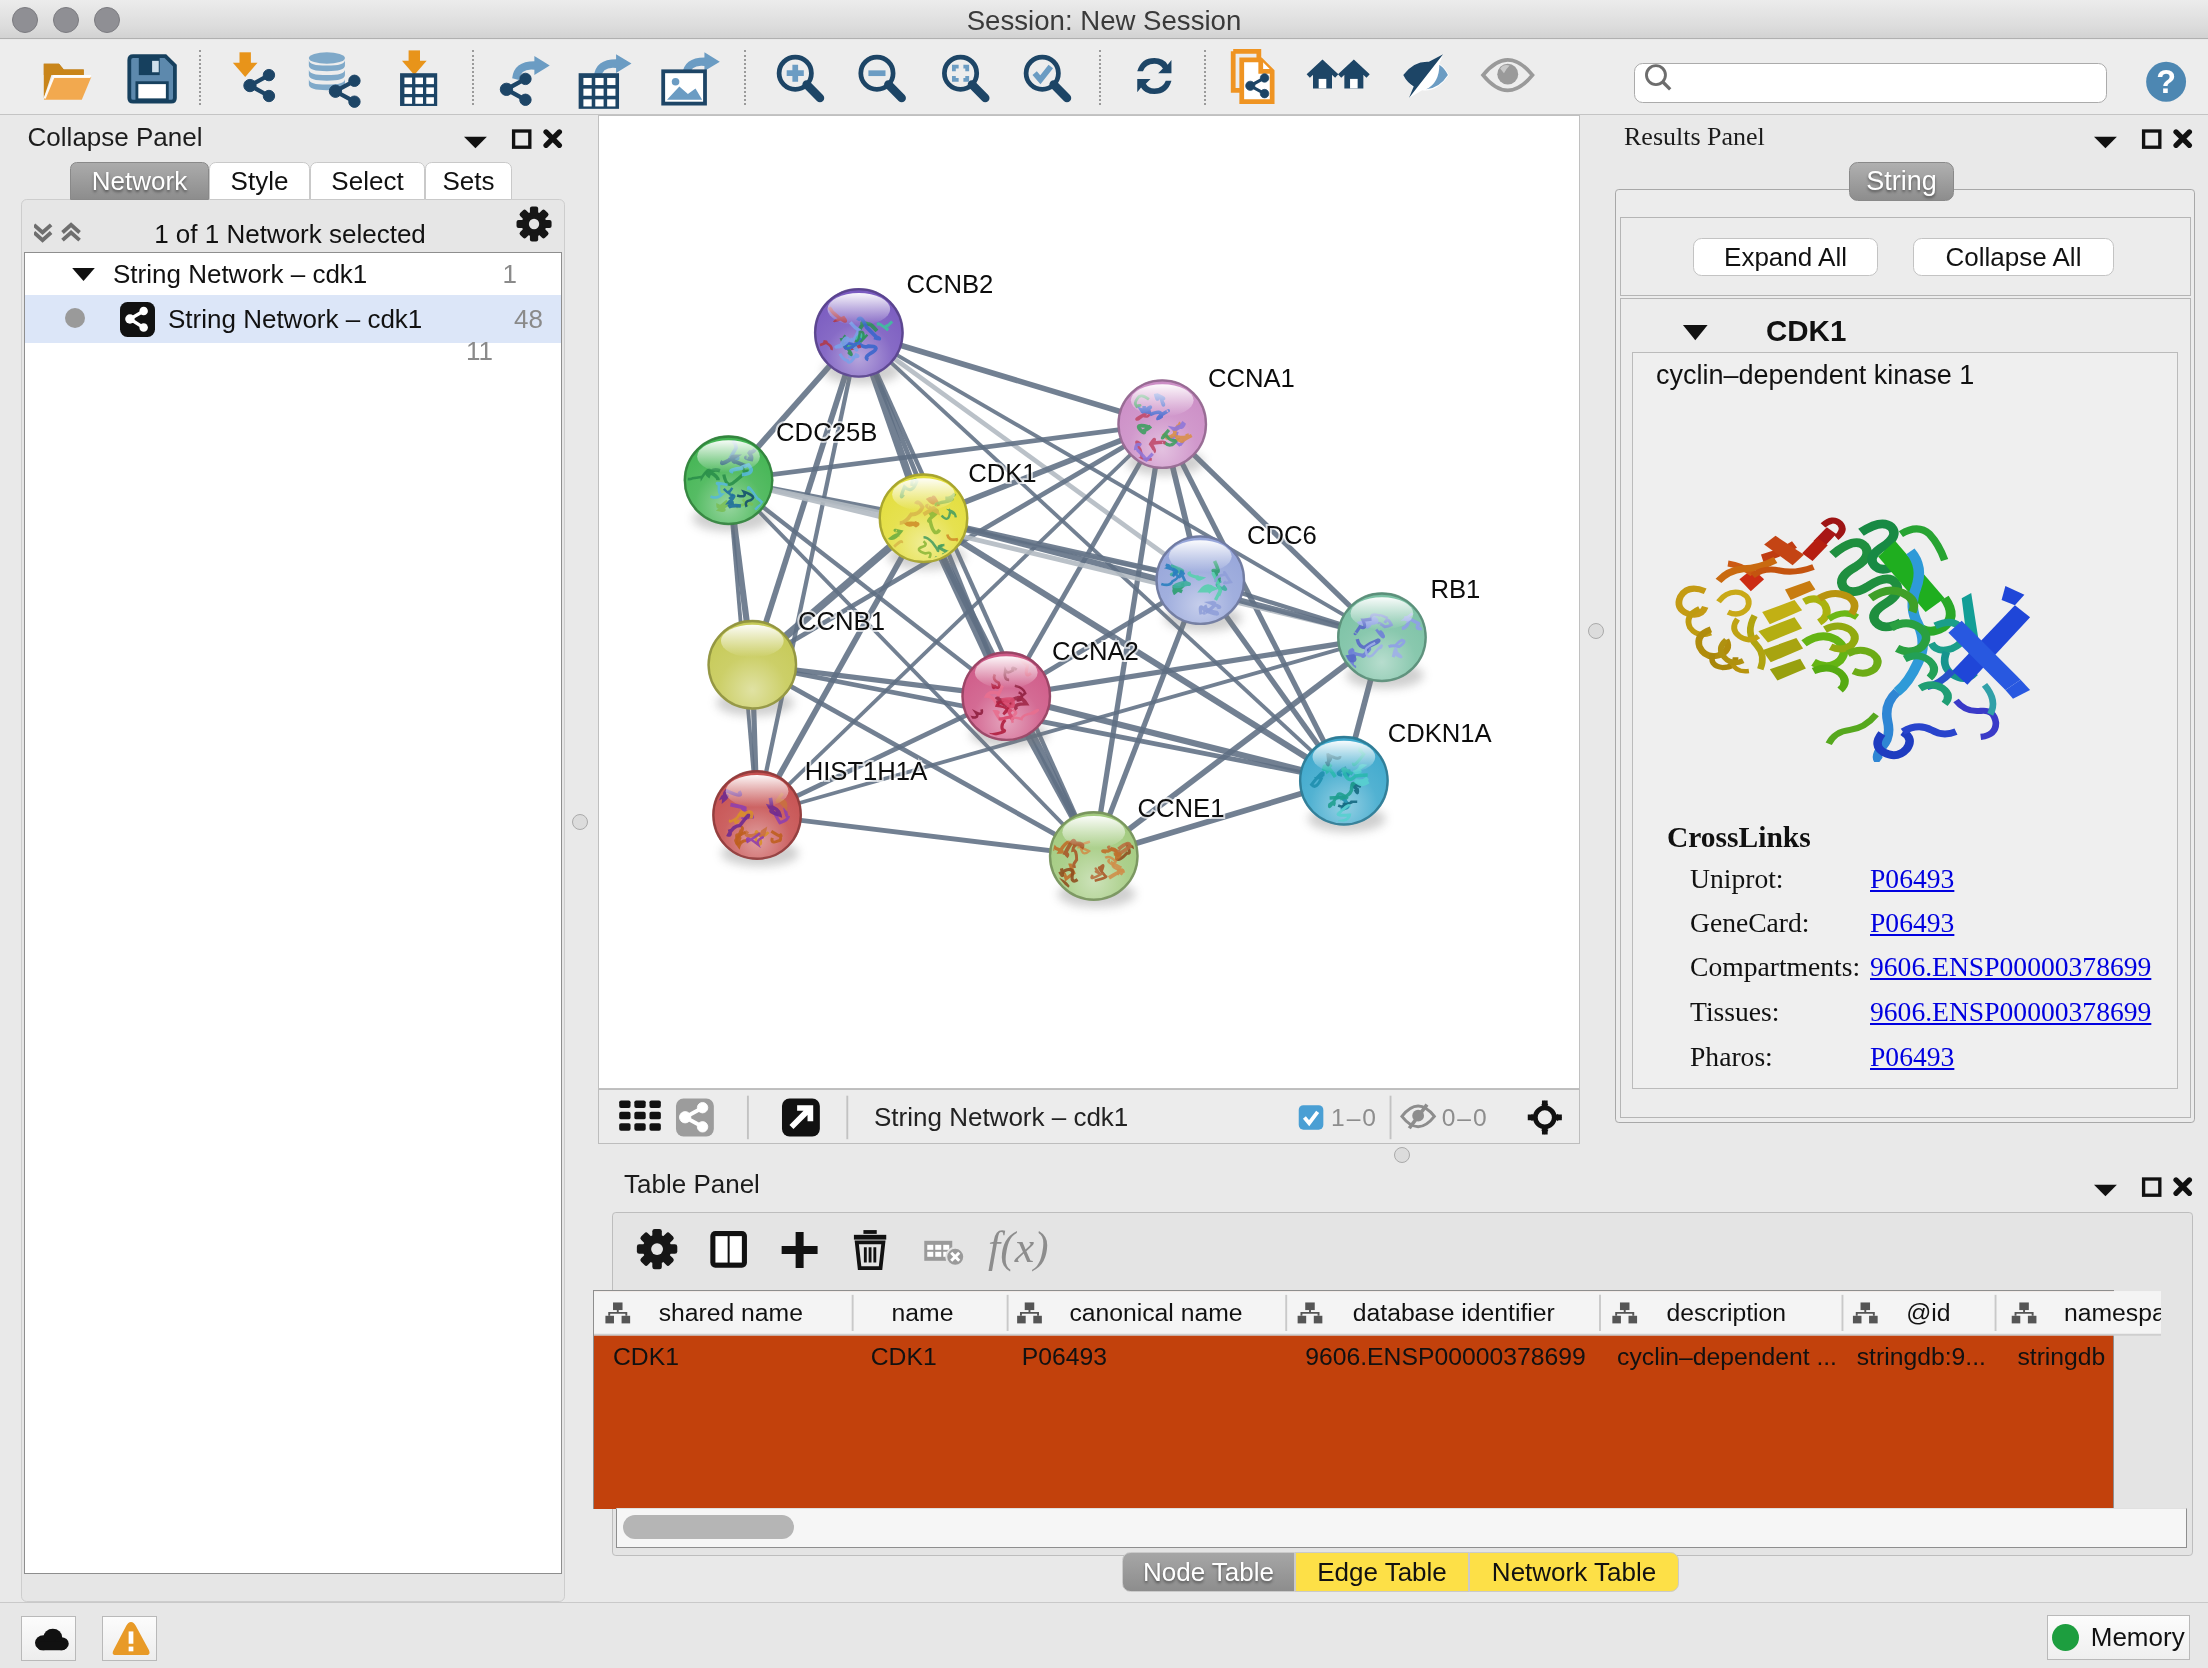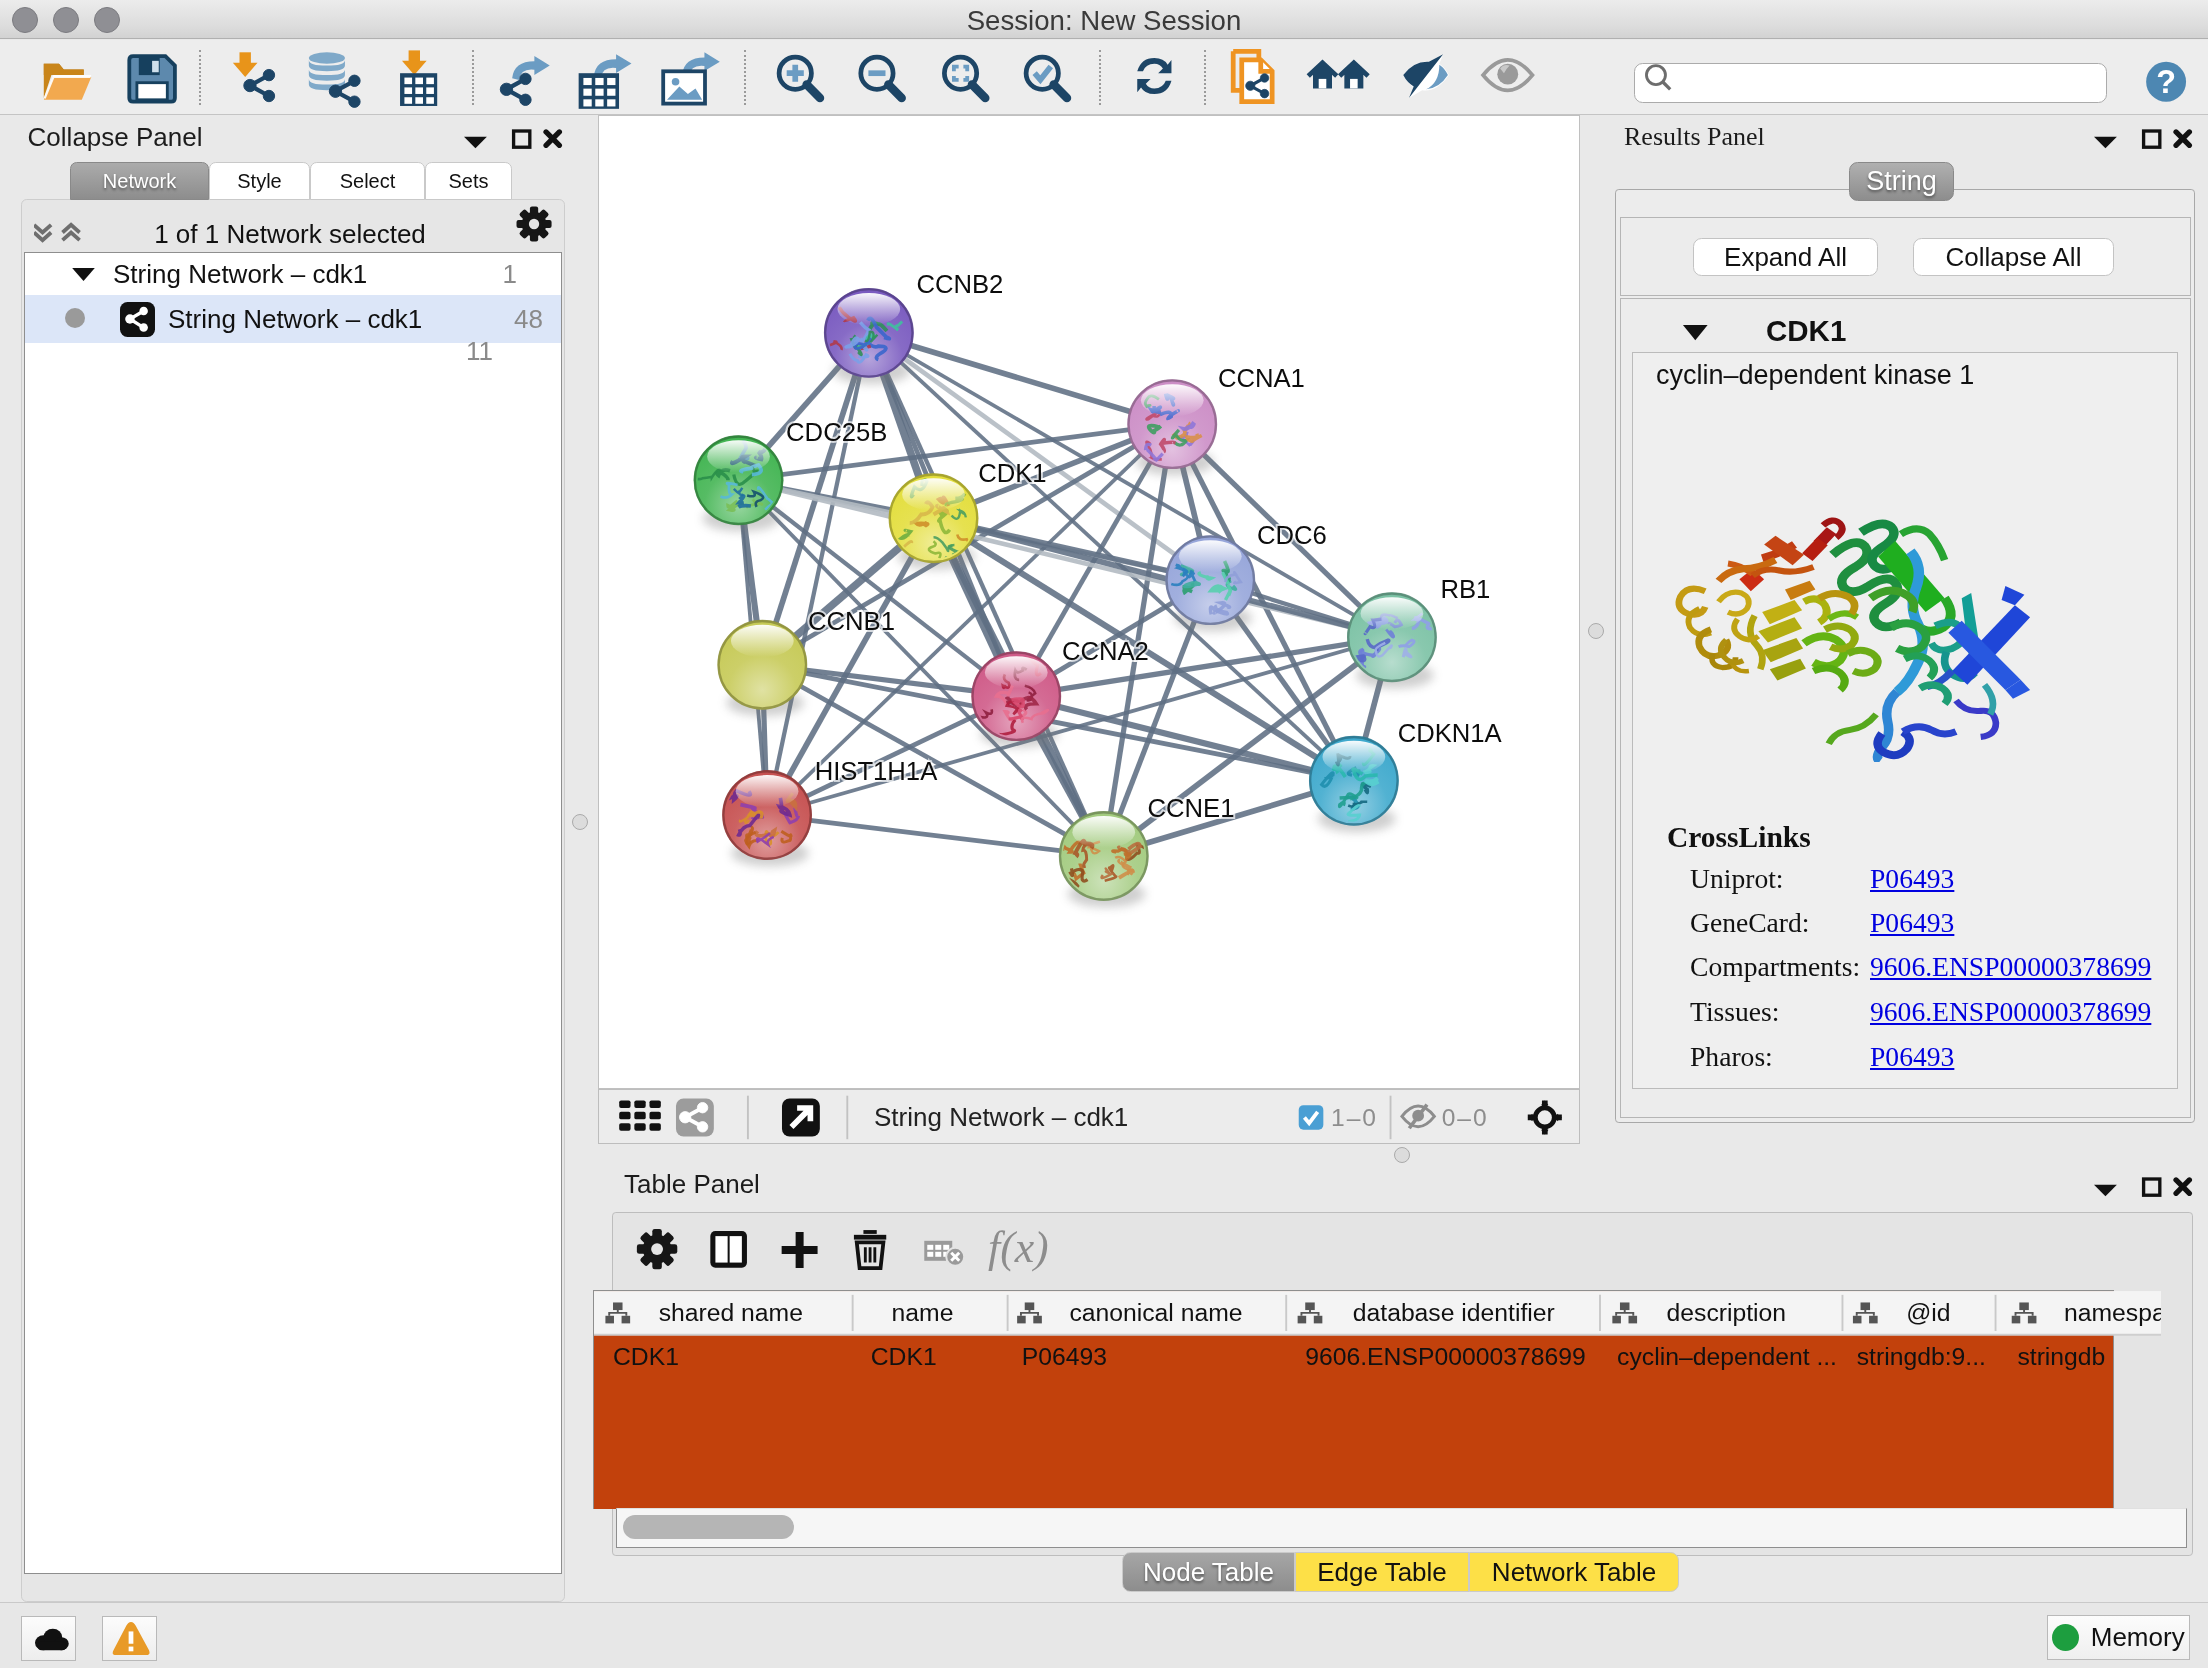--- a/index.html
+++ b/index.html
@@ -10,33 +10,33 @@
   .tl { position:absolute; top:6.7px; width:26px; height:26px; border-radius:50%;
     background:#8f8f94; border:1px solid #7b7b80; }
   #title-text { position:absolute; top:4.8px; left:0; width:100%; text-align:center;
     font-size:27.6px; color:#3a3a3a; }
   #toolbar { left:0; top:40px; width:2208px; height:75px; background:#ededed;
     border-bottom:1px solid #c4c4c4; }
   .sep { position:absolute; top:9.5px; height:55px; width:0; border-left:2.9px dotted #9a9a9a; }
   #searchbox { position:absolute; left:1634px; top:23px; width:473px; height:40px;
     background:#fff; border:1.9px solid #ababab; border-radius:8.6px; }
   .phead { font-size:26px; color:#1c1c1c; }
-  .cptab { height:38px; font-size:20px; display:flex; align-items:center; justify-content:center;
+  .cptab { height:38px; font-size:26px; display:flex; align-items:center; justify-content:center;
     background:#fff; border:1px solid #c9c9c9; color:#111; border-radius:6.7px 6.7px 0 0; }
   .cptab.sel { background:linear-gradient(#ababab,#8d8d8d); color:#fff;
     text-shadow:0 1.9px 2.9px rgba(0,0,0,.45); border-color:#898989; }
   #cp-box { position:absolute; left:21px; top:199px; width:544px; height:1403px;
     background:#e6e6e6; border:1px solid #cdcdcd; border-radius:5.7px; }
   #cp-list { position:absolute; left:24px; top:252px; width:538px; height:1322px;
     background:#fff; border:1.9px solid #8e8e8e; }
   .row1 { position:absolute; left:0; top:1.9px; width:100%; height:40px; font-size:26px; color:#111; }
   .row2 { position:absolute; left:0; top:42px; width:100%; height:48px; background:#dce6f8;
     font-size:26px; color:#111; }
   #canvas { position:absolute; left:598px; top:115px; width:982px; height:974px;
-    background:#fff; border:1px solid #c0c0c0;padding-left:10px; }
+    background:#fff; border:1px solid #c0c0c0; }
   #canvas-bar { position:absolute; left:598px; top:1089px; width:982px; height:55px;
     background:#ececec; border:1px solid #bdbdbd; }
   #rp-box { position:absolute; left:1615px; top:189px; width:580px; height:934px;
     background:#ececec; border:1.9px solid #a8a8a8; border-radius:3.8px; }
   #rp-inner1 { position:absolute; left:1620px; top:217px; width:571px; height:79px;
     background:#ececec; border:1.9px solid #b5b5b5; }
   .rbtn { position:absolute; top:238px; height:38px; background:#fff; border:1px solid #c3c3c3;
     border-radius:8.6px; font-size:26px; color:#111; display:flex; align-items:center; justify-content:center; }
   #rp-inner2 { position:absolute; left:1620px; top:298px; width:571px; height:820px;
     background:#ececec; border:1.9px solid #b5b5b5; }

